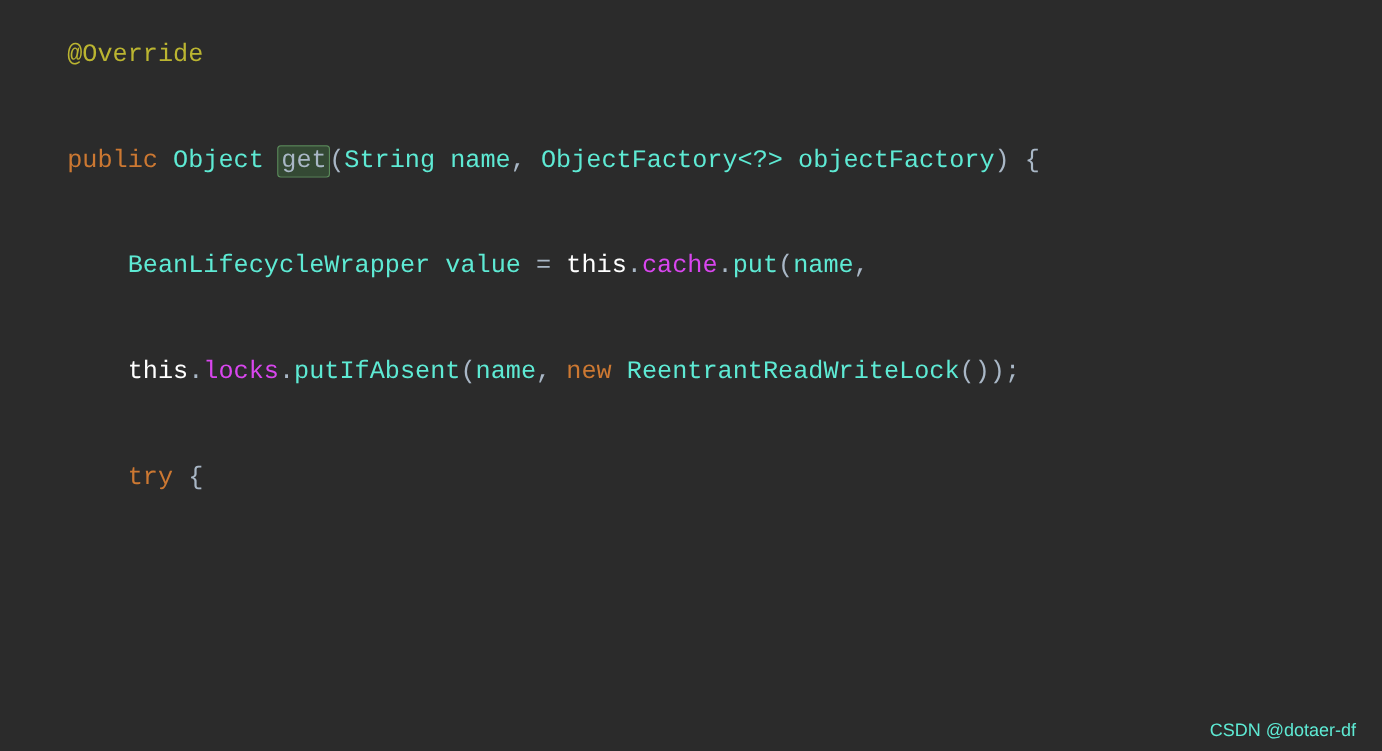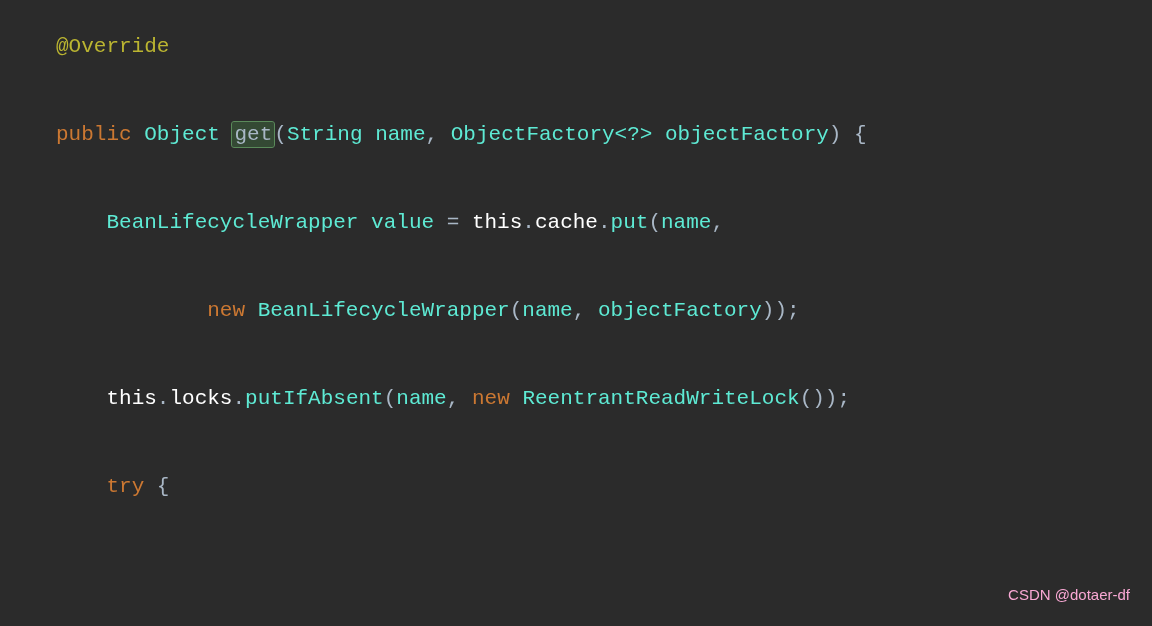--- a/index.html
+++ b/index.html
@@ -16,47 +16,46 @@
     }
     pre {
       font-family: inherit;
       white-space: pre;
     }
     .annotation { color: #bbb531; }
     .keyword { color: #cc7832; }
     .identifier { color: #5eead4; }
     .method-name { color: #a9b7c6; }
     .this { color: #ffffff; }
-    .field { color: #ffffff; text-align: right; }
+    .field { color: #d946ef; text-align: right; }
     .punct { color: #a9b7c6; }
     .dim { color: #606060; }
     .highlight-box {
       background: rgba(70, 130, 70, 0.35);
       outline: 1px solid #5a8a5a;
       padding: 1px 2px;
       border-radius: 2px;
     }
     .watermark {
       position: absolute;
-      bottom: 24px;
+      bottom: 10px;
       right: 22px;
-      color: #f9a8d4;
+      color: #5eead4;
       font-family: Arial, sans-serif;
       font-size: 15px;
       line-height: 1;
     }
     .line { display: block; white-space: pre; font-family: Liberation Mono, monospace; }
   </style>
 </head>
 <body>
 
 <pre><span class="line"><span class="annotation">@Override</span></span>
 <span class="line"><span class="keyword">public</span><span class="punct"> </span><span class="identifier">Object</span><span class="punct"> </span><span class="method-name highlight-box">get</span><span class="punct">(</span><span class="identifier">String</span><span class="punct"> </span><span class="identifier">name</span><span class="punct">, </span><span class="identifier">ObjectFactory</span><span class="identifier">&lt;?&gt;</span><span class="punct"> </span><span class="identifier">objectFactory</span><span class="punct">) {</span></span>
 <span class="line"><span class="dim">    </span><span class="identifier">BeanLifecycleWrapper</span><span class="punct"> </span><span class="identifier">value</span><span class="punct"> = </span><span class="this">this</span><span class="punct">.</span><span class="field">cache</span><span class="punct">.</span><span class="identifier">put</span><span class="punct">(</span><span class="identifier">name</span><span class="punct">,</span></span>
-<span class="line"><span class="dim">            </span><span class="keyword">new</span><span class="punct"> </span><span class="identifier">BeanLifecycleWrapper</span><span class="punct">(</span><span class="identifier">name</span><span class="punct">, </span><span class="identifier">objectFactory</span><span class="punct">));</span></span>
 <span class="line"><span class="dim">    </span><span class="this">this</span><span class="punct">.</span><span class="field">locks</span><span class="punct">.</span><span class="identifier">putIfAbsent</span><span class="punct">(</span><span class="identifier">name</span><span class="punct">, </span><span class="keyword">new</span><span class="punct"> </span><span class="identifier">ReentrantReadWriteLock</span><span class="punct">());</span></span>
 <span class="line"><span class="dim">    </span><span class="keyword">try</span><span class="punct"> {</span></span>
 
 
 
 
 
 
 </pre>
 

